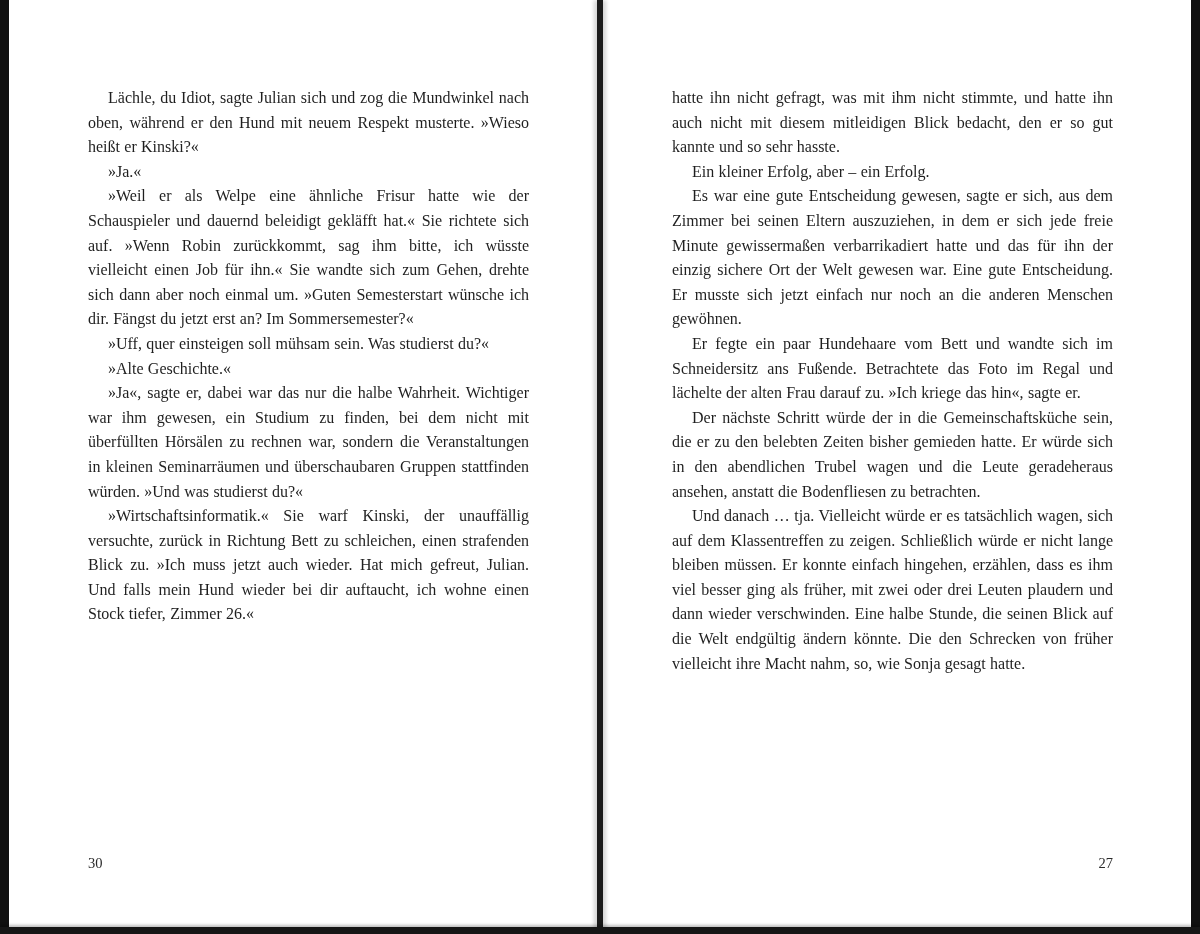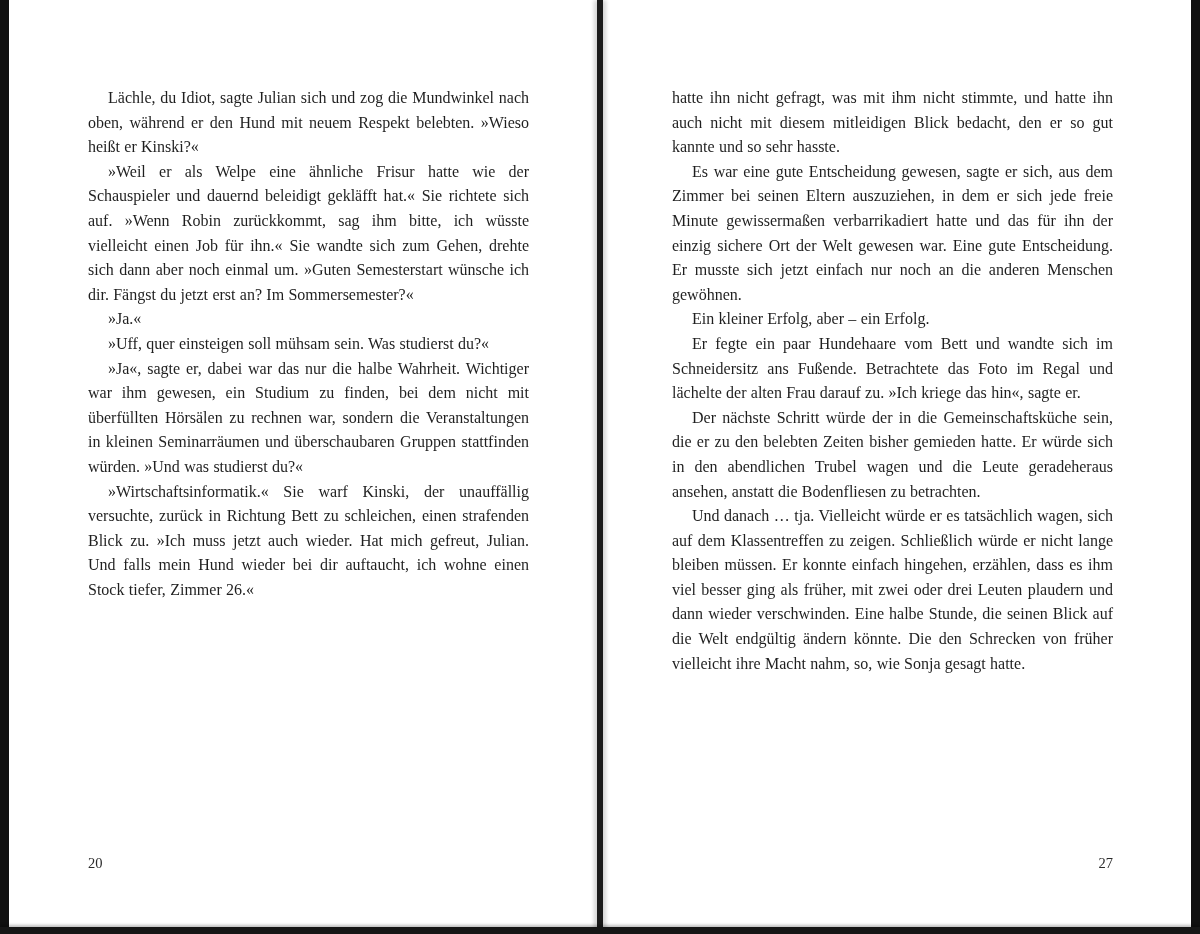--- a/index.html
+++ b/index.html
@@ -88,35 +88,36 @@
 
 <div class="spread" lang="de">
 
   <div class="edge-left"></div>
   <div class="gutter"></div>
   <div class="edge-right"></div>
   <div class="edge-bottom"></div>
 
   <section class="page page-left">
     <div class="text-block">
-      <p>Lächle, du Idiot, sagte Julian sich und zog die Mundwinkel nach oben, während er den Hund mit neuem Respekt belebten. »Wieso heißt er Kinski?«</p>
+      <p>Lächle, du Idiot, sagte Julian sich und zog die Mundwinkel nach oben, während er den Hund mit neuem Respekt musterte. »Wieso heißt er Kinski?«</p>
+      <p>»Ja.«</p>
       <p>»Weil er als Welpe eine ähnliche Frisur hatte wie der Schauspieler und dauernd beleidigt gekläfft hat.« Sie richtete sich auf. »Wenn Robin zurückkommt, sag ihm bitte, ich wüsste vielleicht einen Job für ihn.« Sie wandte sich zum Gehen, drehte sich dann aber noch einmal um. »Guten Semesterstart wünsche ich dir. Fängst du jetzt erst an? Im Sommersemester?«</p>
-      <p>»Ja.«</p>
       <p>»Uff, quer einsteigen soll mühsam sein. Was studierst du?«</p>
+      <p>»Alte Geschichte.«</p>
       <p>»Ja«, sagte er, dabei war das nur die halbe Wahrheit. Wichtiger war ihm gewesen, ein Studium zu finden, bei dem nicht mit überfüllten Hörsälen zu rechnen war, sondern die Veranstaltungen in kleinen Seminarräumen und überschaubaren Gruppen stattfinden würden. »Und was studierst du?«</p>
       <p>»Wirtschaftsinformatik.« Sie warf Kinski, der unauffällig versuchte, zurück in Richtung Bett zu schleichen, einen strafenden Blick zu. »Ich muss jetzt auch wieder. Hat mich gefreut, Julian. Und falls mein Hund wieder bei dir auftaucht, ich wohne einen Stock tiefer, Zimmer 26.«</p>
     </div>
-    <div class="page-number">20</div>
+    <div class="page-number">30</div>
   </section>
 
   <section class="page page-right">
     <div class="text-block">
       <p class="no-indent">hatte ihn nicht gefragt, was mit ihm nicht stimmte, und hatte ihn auch nicht mit diesem mitleidigen Blick bedacht, den er so gut kannte und so sehr hasste.</p>
+      <p>Ein kleiner Erfolg, aber – ein Erfolg.</p>
       <p>Es war eine gute Entscheidung gewesen, sagte er sich, aus dem Zimmer bei seinen Eltern auszuziehen, in dem er sich jede freie Minute gewissermaßen verbarrikadiert hatte und das für ihn der einzig sichere Ort der Welt gewesen war. Eine gute Entscheidung. Er musste sich jetzt einfach nur noch an die anderen Menschen gewöhnen.</p>
-      <p>Ein kleiner Erfolg, aber – ein Erfolg.</p>
       <p>Er fegte ein paar Hundehaare vom Bett und wandte sich im Schneidersitz ans Fußende. Betrachtete das Foto im Regal und lächelte der alten Frau darauf zu. »Ich kriege das hin«, sagte er.</p>
       <p>Der nächste Schritt würde der in die Gemeinschaftsküche sein, die er zu den belebten Zeiten bisher gemieden hatte. Er würde sich in den abendlichen Trubel wagen und die Leute geradeheraus ansehen, anstatt die Bodenfliesen zu betrachten.</p>
       <p>Und danach … tja. Vielleicht würde er es tatsächlich wagen, sich auf dem Klassentreffen zu zeigen. Schließlich würde er nicht lange bleiben müssen. Er konnte einfach hingehen, erzählen, dass es ihm viel besser ging als früher, mit zwei oder drei Leuten plaudern und dann wieder verschwinden. Eine halbe Stunde, die seinen Blick auf die Welt endgültig ändern könnte. Die den Schrecken von früher vielleicht ihre Macht nahm, so, wie Sonja gesagt hatte.</p>
     </div>
     <div class="page-number">27</div>
   </section>
 
 </div>
 
 </body></html>

